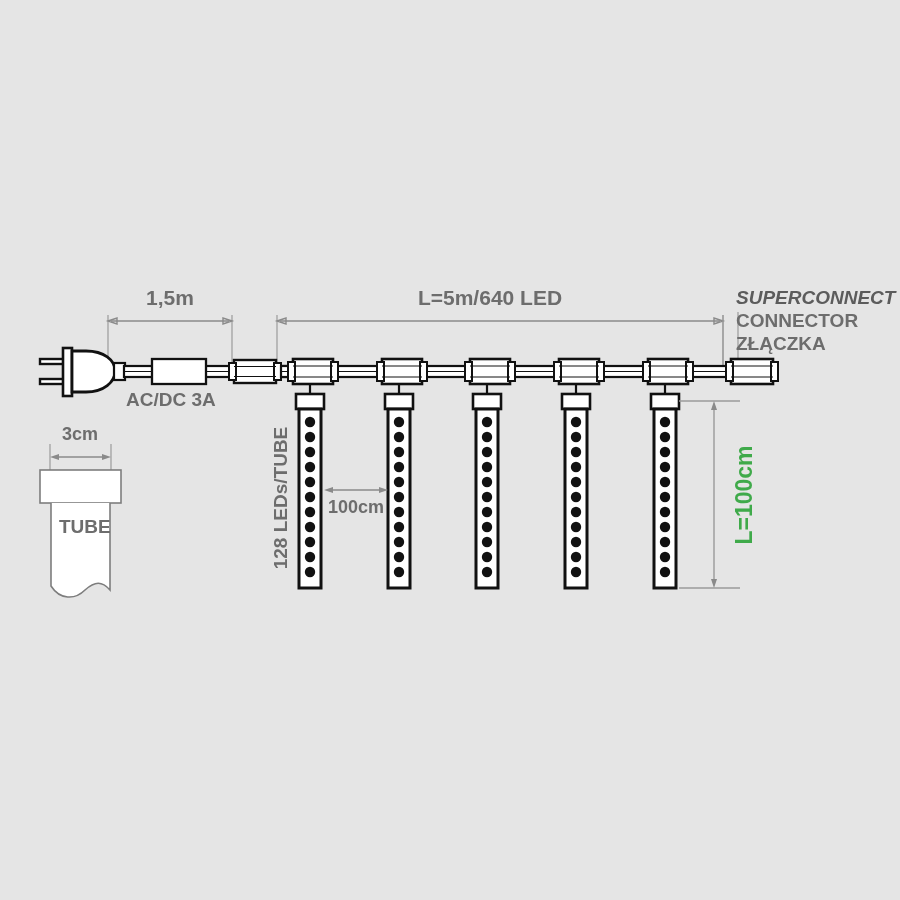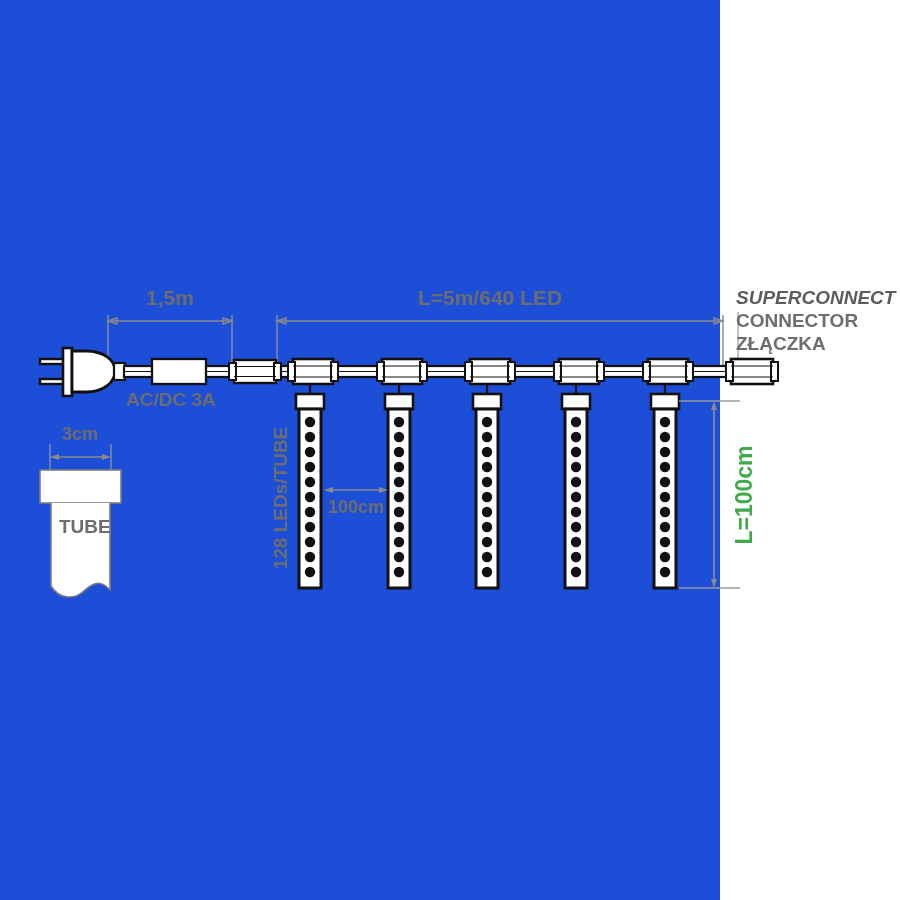--- a/index.html
+++ b/index.html
@@ -8,23 +8,23 @@
     background: #ffffff;
   }
   body {
     font-family: "Liberation Sans", sans-serif;
     width: 900px;
     height: 900px;
     overflow: hidden;
   }
   #stage {
     position: relative;
-    width: 720px;
+    width: 900px;
     height: 900px;
-    background: #1d4ed8;
+    background: #e5e5e5;
   }
   svg#diagram {
     position: absolute;
     left: 0;
     top: 0;
     width: 900px;
     height: 900px;
     display: block;
   }
   .dim-text {

